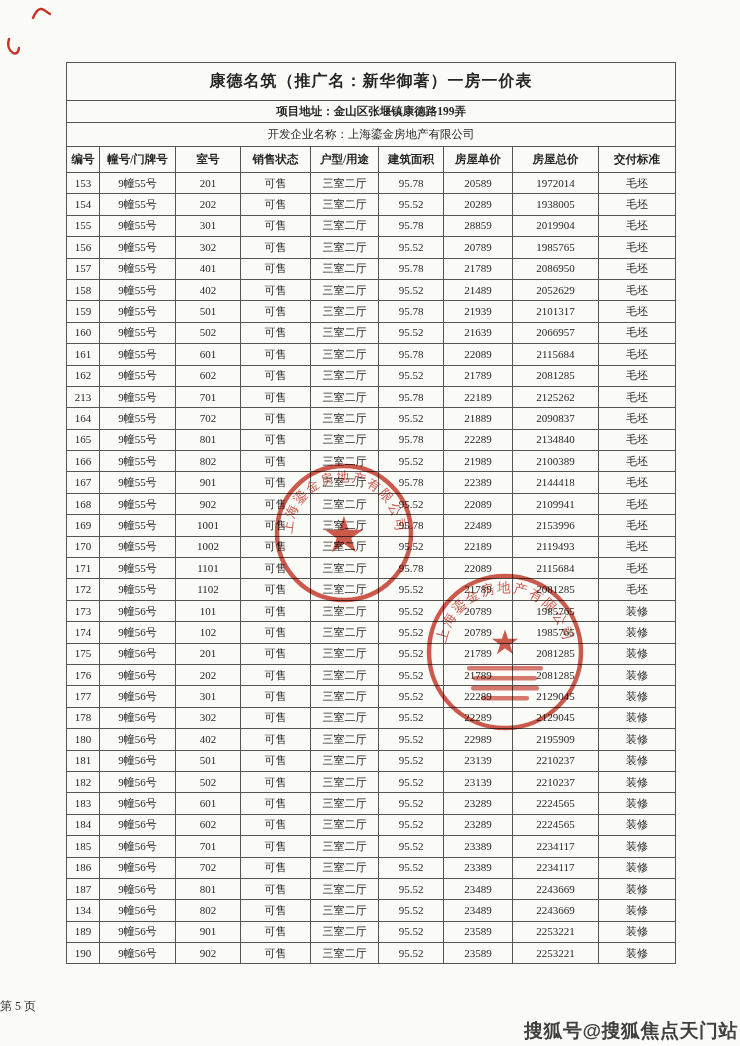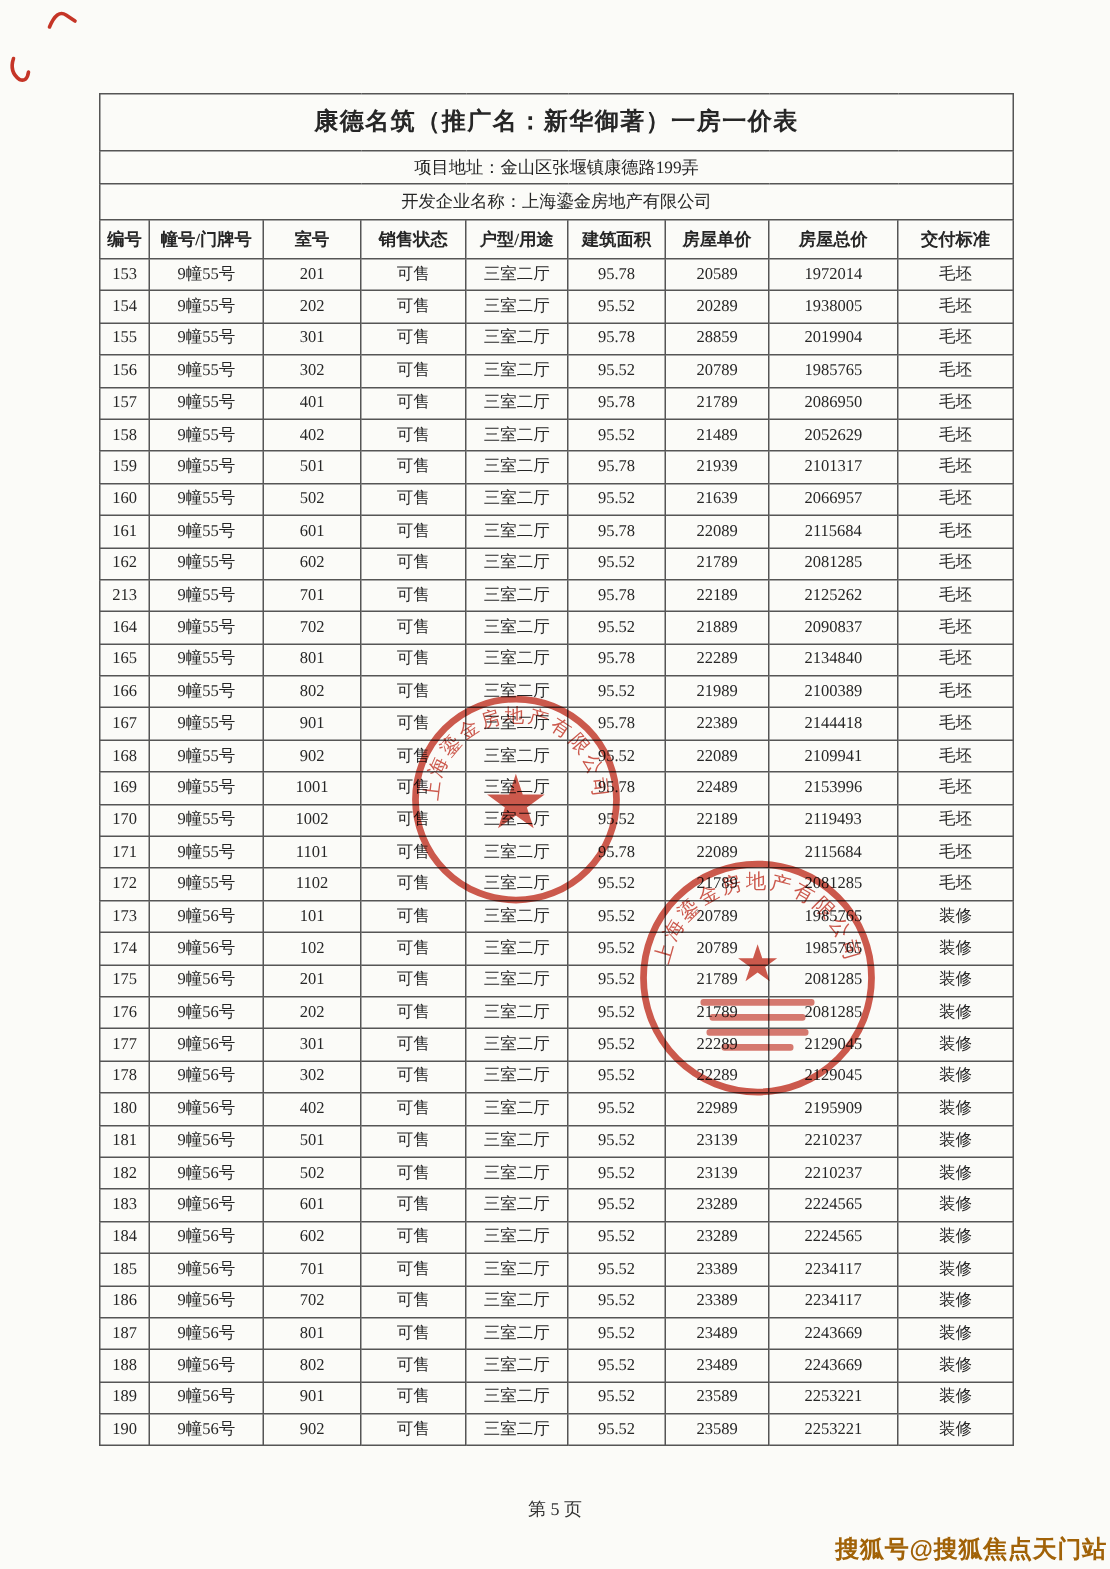--- a/index.html
+++ b/index.html
@@ -16,32 +16,32 @@
     border-collapse:collapse;table-layout:fixed;
     background:transparent;
   }
   .price th,.price td{
     border:1px solid #555;
     text-align:center;vertical-align:middle;
     padding:0;color:#262626;
     overflow:hidden;white-space:nowrap;
   }
   .title-cell{font-size:16px;font-weight:bold;height:37px;letter-spacing:1px;}
-  .addr-cell{font-size:11.5px;font-weight:normal;height:21px;}
+  .addr-cell{font-size:11.5px;font-weight:bold;height:21px;}
   .dev-cell{font-size:11.5px;font-weight:normal;height:23px;}
   .head-row th{font-size:11.5px;font-weight:bold;height:25px;}
   tbody td{font-size:11px;height:20.4px;line-height:1;}
   .page-footer{
     position:absolute;left:0;width:740px;top:998px;
-    text-align:center;font-size:12px;color:#333;
+    text-align:left;font-size:12px;color:#333;
   }
   .watermark{
     position:absolute;right:2px;bottom:2px;
     font-family:"Liberation Sans","DejaVu Sans",sans-serif;
-    font-weight:bold;font-size:16px;color:#a16207;letter-spacing:0.5px;
+    font-weight:bold;font-size:19px;color:#404040;letter-spacing:0.5px;
   }
   .stamp{
     position:absolute;pointer-events:none;
     mix-blend-mode:multiply;opacity:.82;
   }
   #stamp1{left:264px;top:453px;}
   #stamp2{left:415px;top:562px;}
   .corner-mark{position:absolute;pointer-events:none;}
   #mark1{left:30px;top:4px;}
   #mark2{left:4px;top:36px;}
@@ -461,21 +461,21 @@
           <td>9幢56号</td>
           <td>801</td>
           <td>可售</td>
           <td>三室二厅</td>
           <td>95.52</td>
           <td>23489</td>
           <td>2243669</td>
           <td>装修</td>
         </tr>
         <tr>
-          <td>188</td>
+          <td>134</td>
           <td>9幢56号</td>
           <td>802</td>
           <td>可售</td>
           <td>三室二厅</td>
           <td>95.52</td>
           <td>23489</td>
           <td>2243669</td>
           <td>装修</td>
         </tr>
         <tr>

